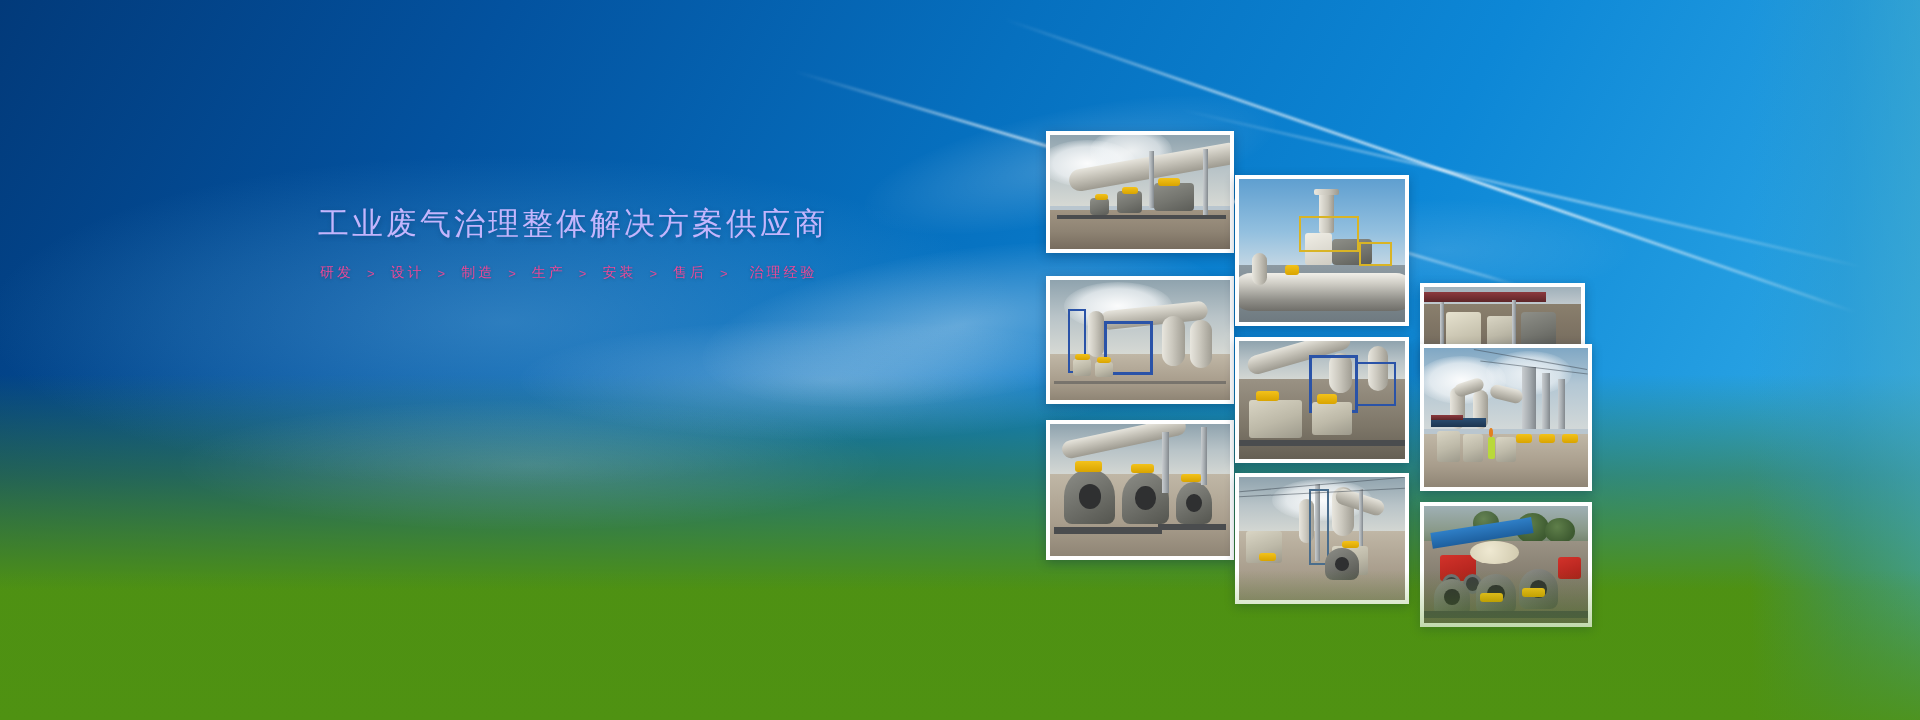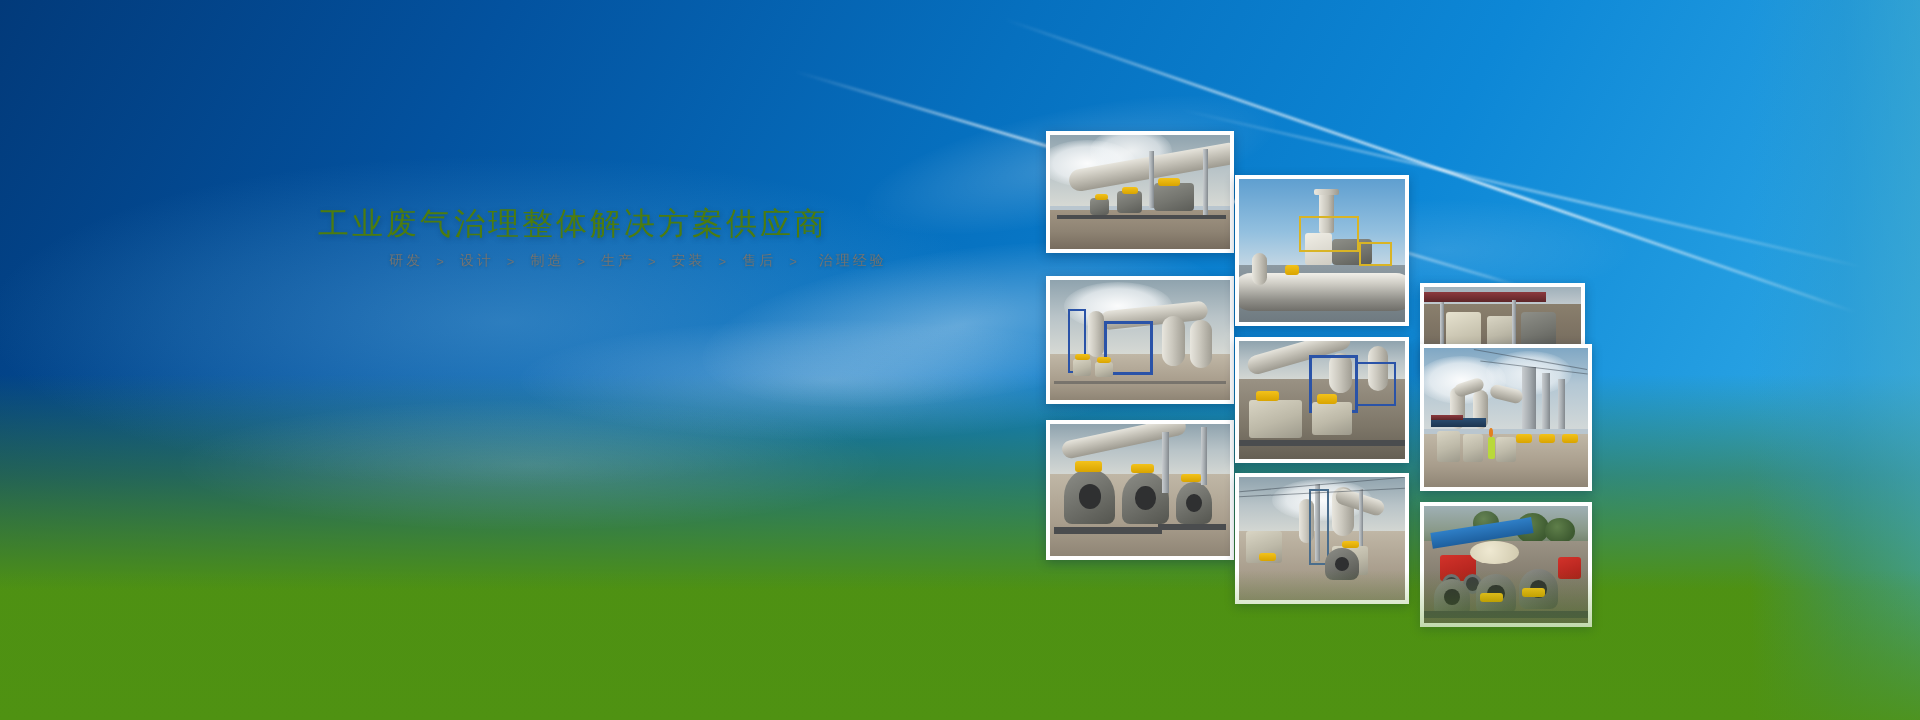--- a/index.html
+++ b/index.html
@@ -91,39 +91,38 @@
     line-height: 82px;
     font-weight: 700;
     letter-spacing: 2px;
     text-shadow: 3px 4px 7px rgba(0,48,96,0.45);
     white-space: nowrap;
   }
   .headline .line2 { display: block; }
 
   .subhead {
     margin-top: 52px;
-    color: #4d7c0f;
+    color: #c4b5fd;
     font-size: 31px;
     line-height: 40px;
     font-weight: 400;
     letter-spacing: 3px;
     text-shadow: 1px 2px 5px rgba(0,50,90,0.35);
     white-space: nowrap;
   }
 
   .steps {
-    margin-top: 8px;
+    margin-top: 20px;
     display: flex;
     align-items: center;
-    color: #737373;
+    color: #ec4899;
     font-size: 14px;
     letter-spacing: 3px;
     white-space: nowrap;
     text-shadow: 0 1px 3px rgba(0,60,70,0.35);
-    justify-content: center;
   }
   .steps .step { padding: 0 2px; }
   .steps .sep {
     padding: 0 11px;
     opacity: .9;
     font-size: 13px;
   }
   .steps .step.last { padding-left: 8px; }
 
   

